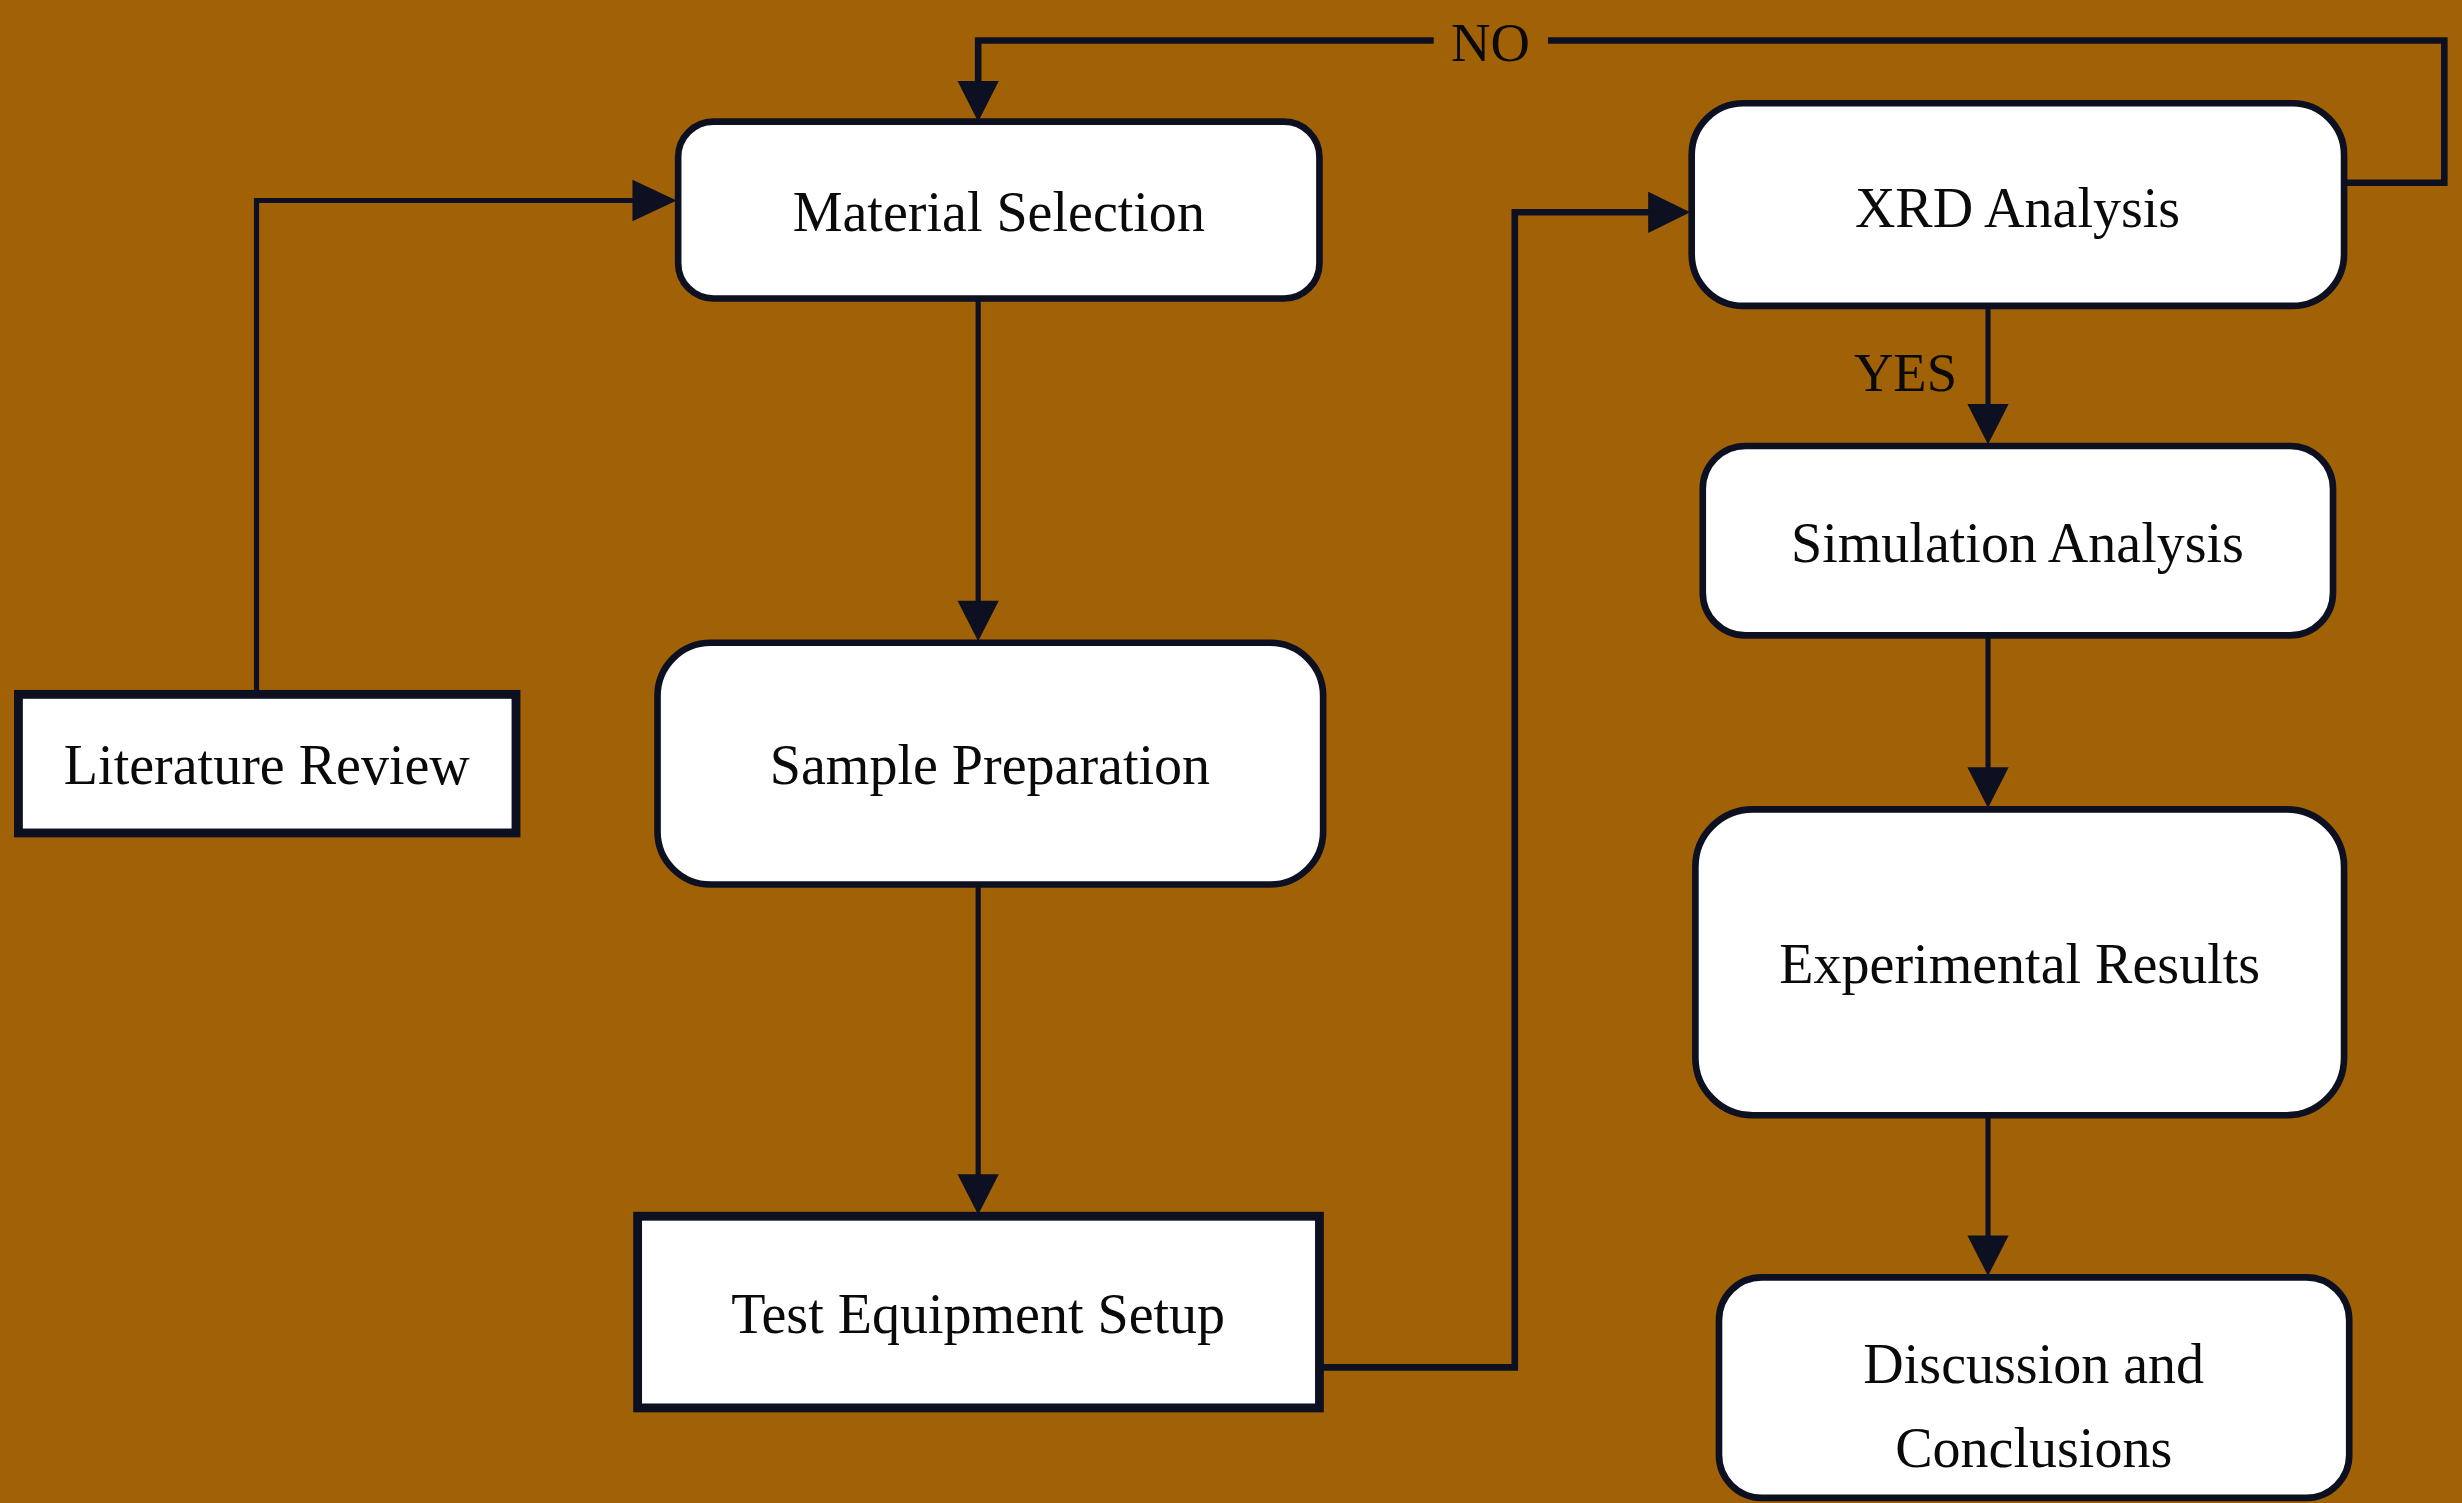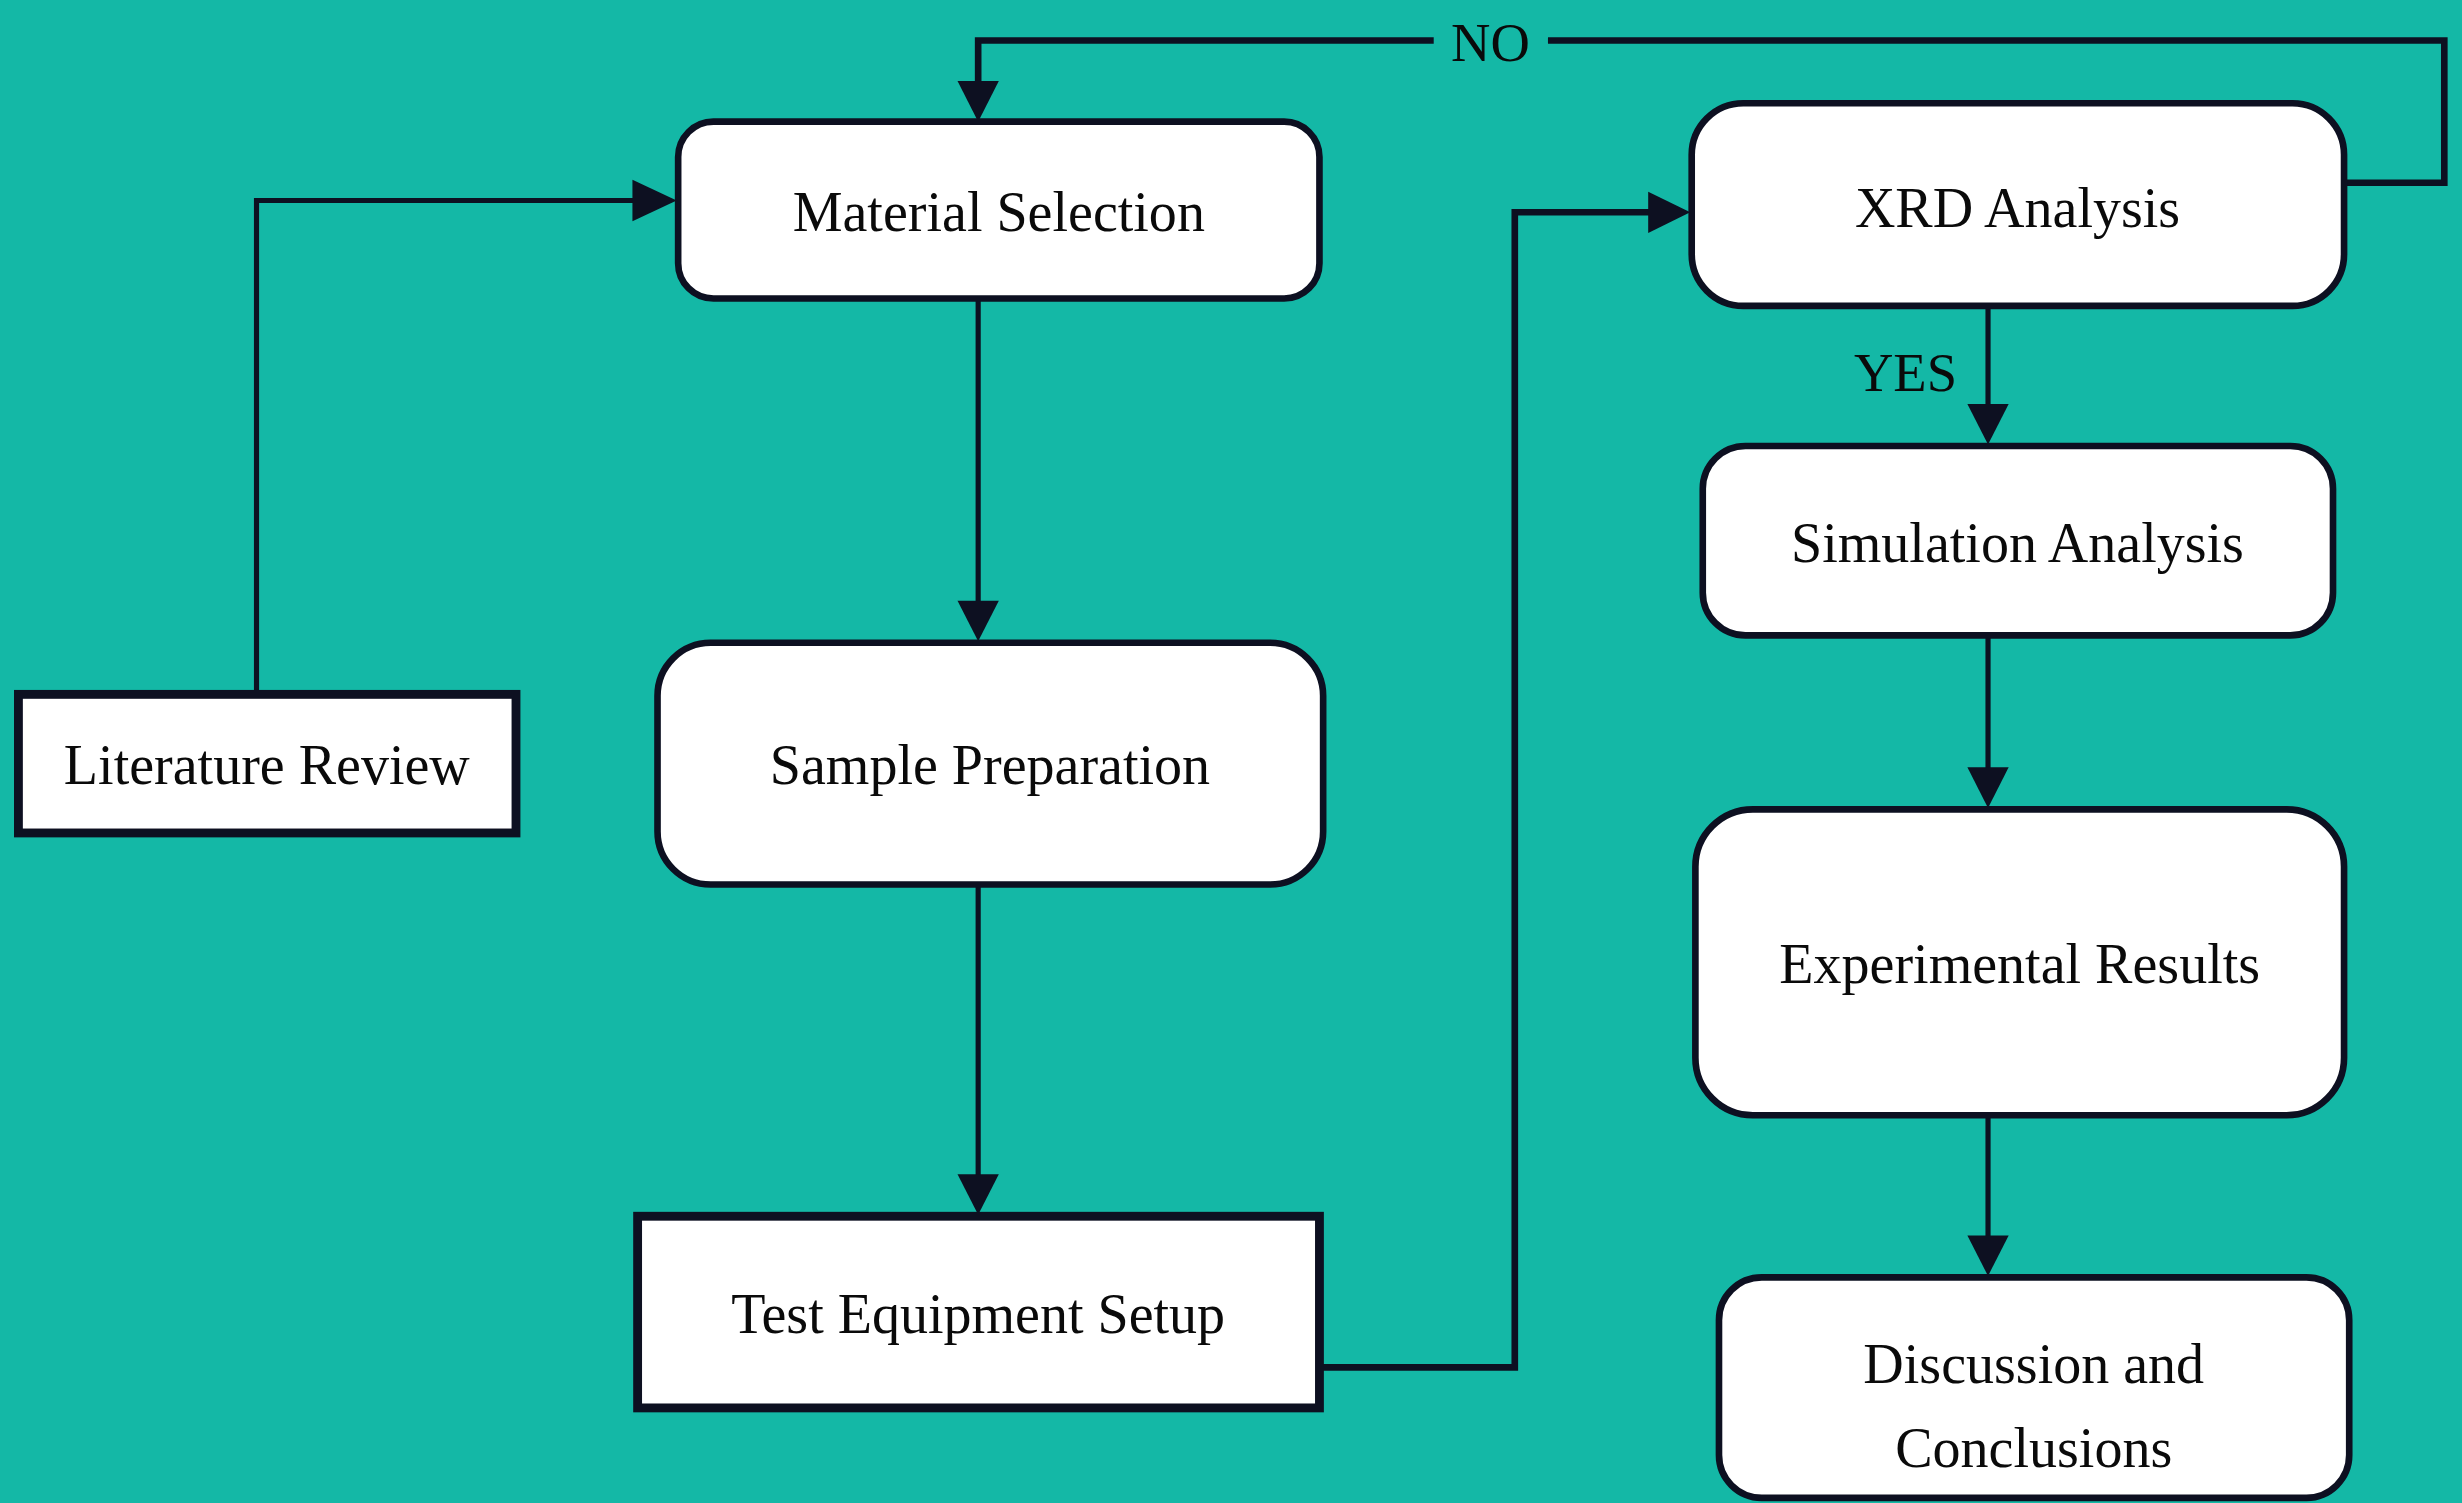--- a/index.html
+++ b/index.html
@@ -2,21 +2,21 @@
 <html style="font-size:11.8px"><head>
 <meta charset="utf-8">
 <style>
   html, body {
     margin: 0;
     padding: 0;
     background: #ffffff;
   }
   .canvas {
     width: 100%;
-    background: #14b8a6;
+    background: #a16207;
     text-decoration: underline;
   }
   svg {
     display: block;
     width: 100%;
     height: auto;
   }
   text {
     font-family: "Liberation Serif", "DejaVu Serif", serif;
     fill: #0a0a0a;

